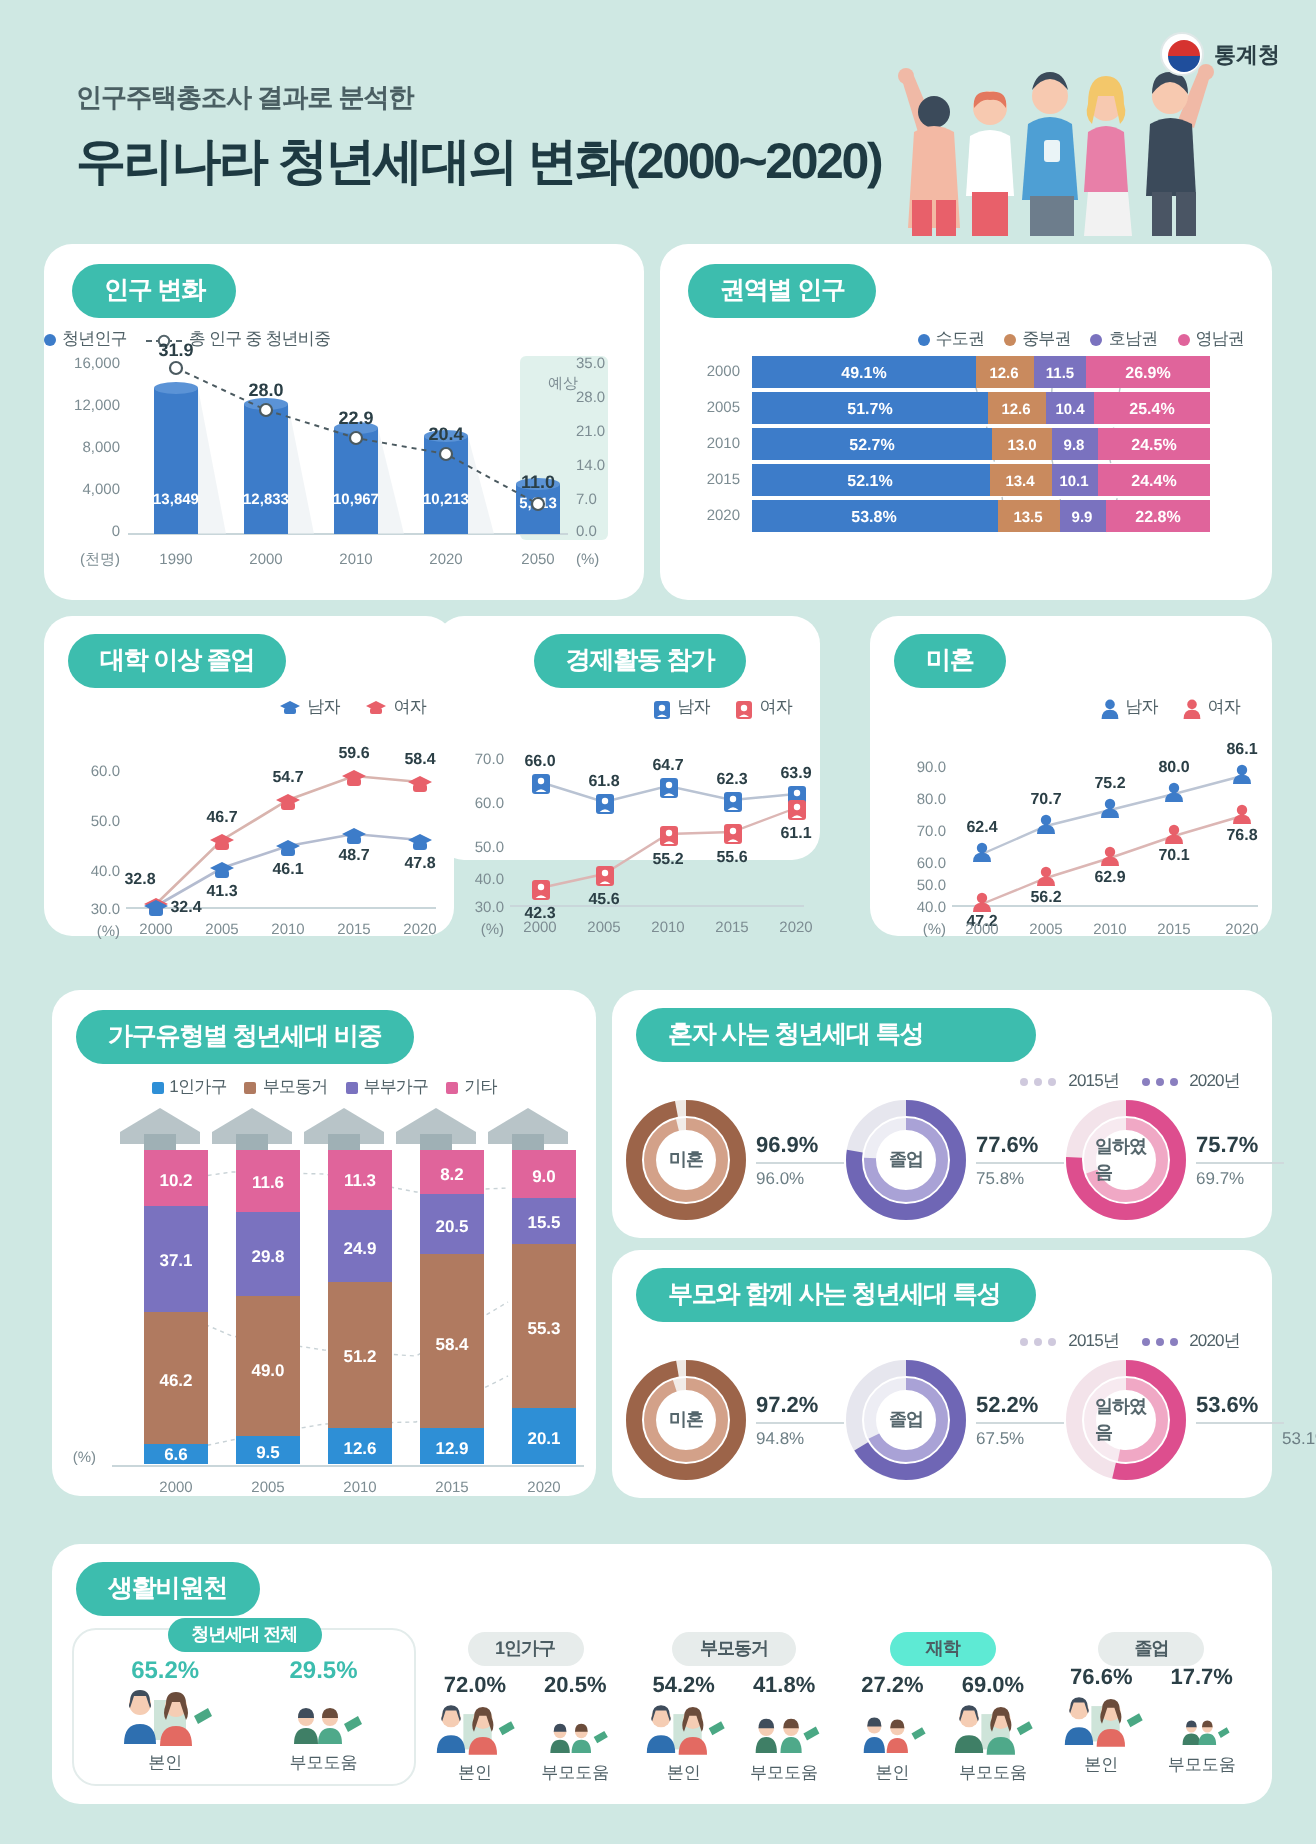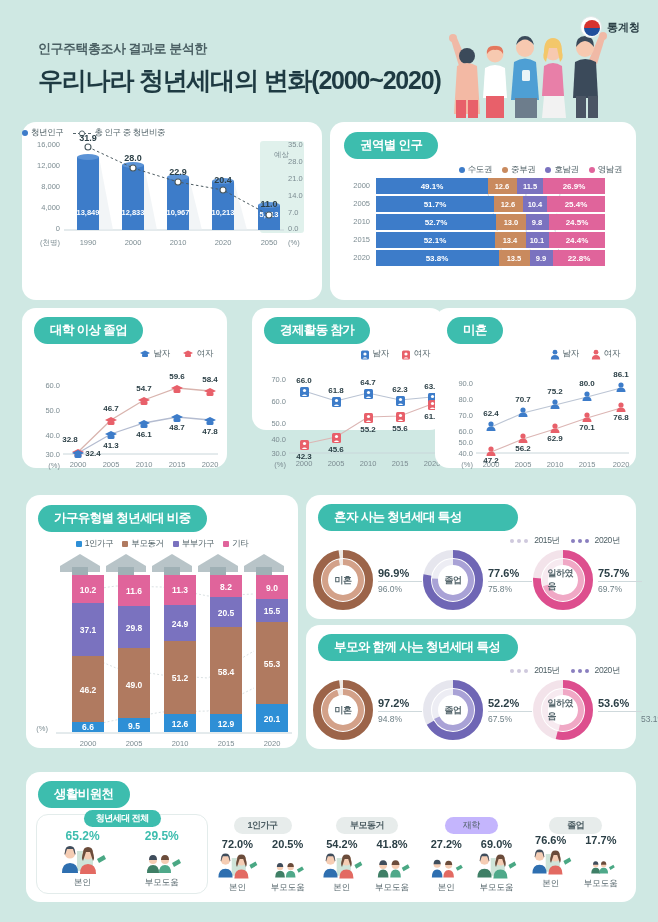--- a/index.html
+++ b/index.html
@@ -113,20 +113,23 @@
     </svg>
   </div>
 
   <div class="logo-wrap">
     <span class="logo-mark"></span>
     <span class="logo-text">통계청</span>
   </div>
 </div>
 
 <div class="card" style="left:22px; top:122px; width:300px; height:178px;">
+  <div style="padding:10px 0 0 14px;">
+    <span class="pill">인구 변화</span>
+  </div>
 
   <div class="legend-row" style="justify-content:flex-start; padding:5px 16px 0 0;">
     <span class="lg">
       <span class="dot" style="background:#3d7cc9;"></span>
       <span>청년인구</span>
     </span>
     <span class="lg">
       <svg width="18" height="7">
           <line x1="0" y1="3.5" x2="18" y2="3.5" stroke="#55656b" stroke-width="1" stroke-dasharray="3 2"></line>
           <circle cx="9" cy="3.5" r="2.6" fill="#fff" stroke="#55656b" stroke-width="1"></circle>
@@ -387,21 +390,21 @@
     <text x="188" y="74" text-anchor="middle" font-size="8" font-weight="bold" fill="#2b3f46">47.8</text>
 
     <text x="56" y="107" text-anchor="middle" class="axis-lbl">2000</text>
     <text x="89" y="107" text-anchor="middle" class="axis-lbl">2005</text>
     <text x="122" y="107" text-anchor="middle" class="axis-lbl">2010</text>
     <text x="155" y="107" text-anchor="middle" class="axis-lbl">2015</text>
     <text x="188" y="107" text-anchor="middle" class="axis-lbl">2020</text>
   </svg>
 </div>
 
-<div class="card" style="left:252px; top:308px; width:192px; height:122px;">
+<div class="card" style="left:218px; top:308px; width:192px; height:122px;text-align:center;">
   <div style="padding:9px 0 0 12px;">
     <span class="pill">경제활동 참가</span>
   </div>
   <div class="legend-row" style="justify-content:flex-end; padding:4px 14px 0 0; gap:12px;">
     <span class="lg">
       <svg width="10" height="11">
           <rect x="1" y="1.5" width="8" height="9" rx="1.5" fill="#3d7cc9"></rect>
           <circle cx="5" cy="5" r="1.6" fill="#fff"></circle>
           <path d="M2.5 9.5 q2.5 -2.6 5 0z" fill="#fff"></path>
         </svg>
@@ -962,21 +965,21 @@
               <path d="M25.6 16 q0 -5.4 4.4 -5.4 q4.4 0 4.4 5.4z" fill="#6b4c3b"></path>
             <path d="M24 30 q0 -9 6 -9 q6 0 6 9z" fill="#4fa98a"></path>
             <path d="M37 19 l7 -4 l2 4 l-7 4z" fill="#4aa884"></path>
           </svg>
           <div style="font-size:8.5px;color:#4f6066;">부모도움</div>
         </div>
       </div>
     </div>
 
     <div style="width:104px; text-align:center;">
-      <span style="background:#c4b5fd;color:#4c5d63;font-size:9px;font-weight:normal;border-radius:10px;padding:2px 18px;display:inline-block;letter-spacing:-0.5px;">재학</span>
+      <span style="background:#5eead4;color:#4c5d63;font-size:9px;font-weight:bold;border-radius:10px;padding:2px 18px;display:inline-block;letter-spacing:-0.5px;">재학</span>
       <div style="display:flex; justify-content:space-around; margin-top:4px;">
         <div>
           <div style="font-size:11px;font-weight:bold;color:#2b3f46;">27.2%</div>
           <svg width="46" height="32" viewBox="0 0 52 34">
             <circle cx="16" cy="15" r="4" fill="#f5cdb4"></circle>
               <path d="M12 15 q0 -5 4 -5 q4 0 4 5z" fill="#3f4d5c"></path>
             <path d="M10 30 q0 -9 6 -9 q6 0 6 9z" fill="#2e6fb0"></path>
             <circle cx="29" cy="16" r="4" fill="#f5cdb4"></circle>
               <path d="M25 16 q0 -5 4 -5 q4 0 4 5z" fill="#6b4c3b"></path>
             <path d="M23 30 q0 -8.5 6 -8.5 q6 0 6 8.5z" fill="#e36a62"></path>

